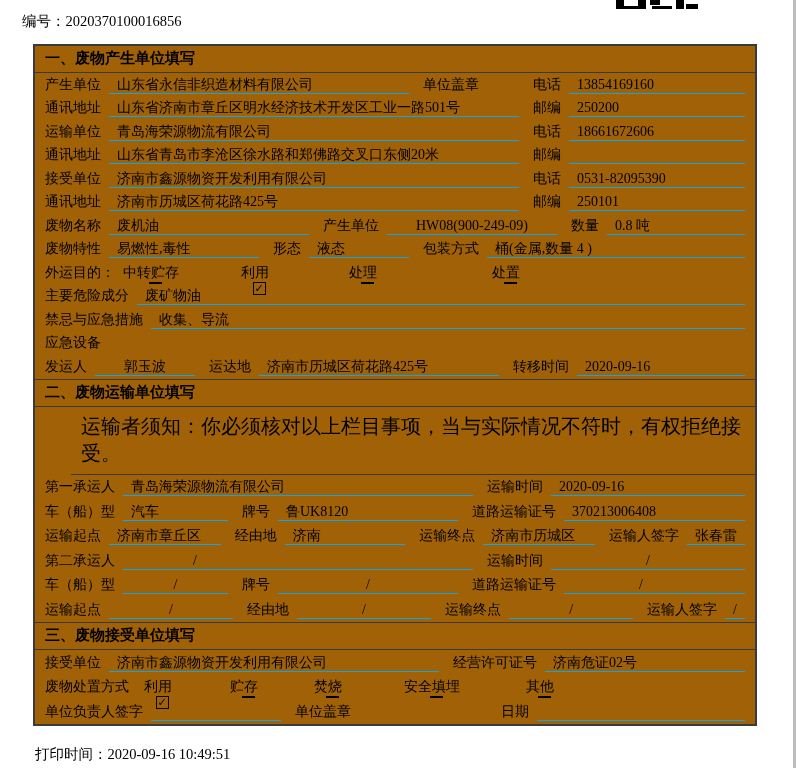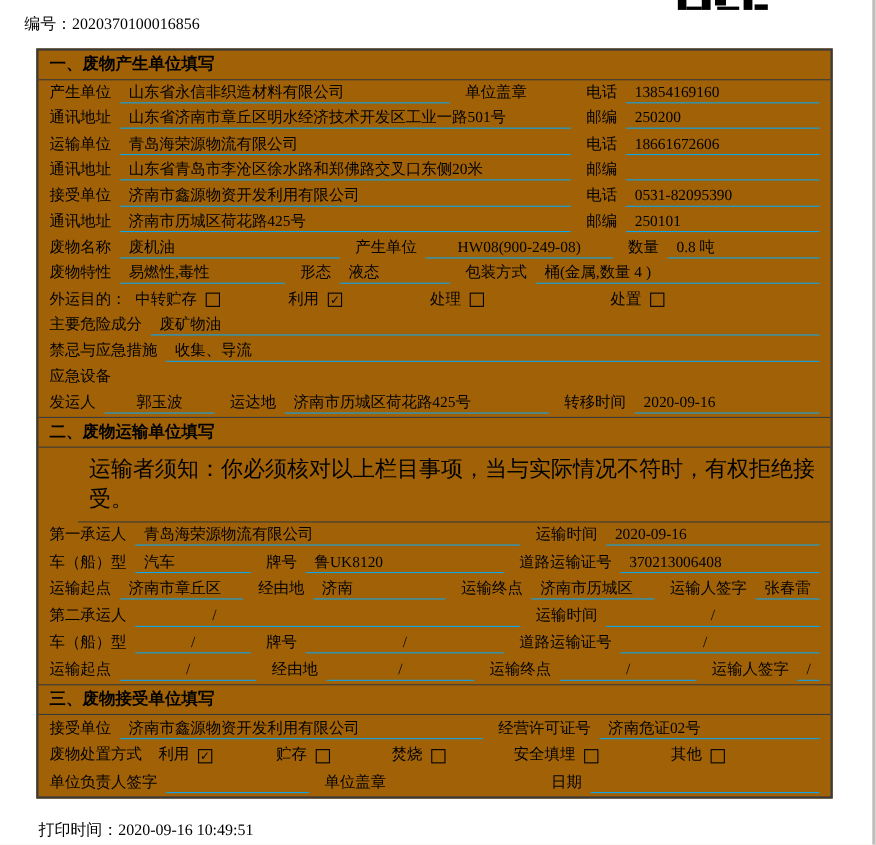--- a/index.html
+++ b/index.html
@@ -19,21 +19,21 @@
   .s23 .frow { height:24.6px; }
   .lbl { white-space:nowrap; line-height:18px; }
   .ml { margin-left:14px; }
   .val { border-bottom:1px solid #0ea5e9; height:18px; line-height:17px; padding:0 8px; margin-left:8px; white-space:nowrap; }
   .fill { flex:1; }
   .ctr { text-align:center; }
   .w100{width:100px}.w105{width:105px}.w125{width:125px}.w130{width:130px}.w135{width:135px}
   .w150{width:150px}.w170{width:170px}.w176{width:176px}.w180{width:180px}.w200{width:200px}
   .w230{width:230px}.w240{width:240px}.w300{width:300px}.w330{width:330px}.w350{width:350px}
   .sp150 { width:150px; }
-  .opt { display:flex; align-items:center; height:18px; }
+  .opt { display:flex; align-items:center; height:18px;flex-direction:column; }
   .opt-t { line-height:18px; }
   .cb { display:inline-flex; width:13px; height:13px; border:1.5px solid #000; margin-left:8px;
         align-items:center; justify-content:center; font-size:11px; line-height:1;
         font-family:"DejaVu Sans",sans-serif; }
   .print-line { position:absolute; left:35px; top:745px; font-size:14.5px; white-space:nowrap; }
 </style>
 </head>
 <body>
 
 <div class="right-edge"></div>
@@ -99,21 +99,21 @@
       <span class="lbl">通讯地址</span>
       <span class="val fill">济南市历城区荷花路425号</span>
       <span class="lbl ml">邮编</span>
       <span class="val w176">250101</span>
     </div>
 
     <div class="frow">
       <span class="lbl">废物名称</span>
       <span class="val w200">废机油</span>
       <span class="lbl ml">产生单位</span>
-      <span class="val w170 ctr">HW08(900-249-08)</span>
+      <span class="val w170 ctr">HW08(900-249-09)</span>
       <span class="lbl ml">数量</span>
       <span class="val fill">0.8 吨</span>
     </div>
 
     <div class="frow">
       <span class="lbl">废物特性</span>
       <span class="val w150">易燃性,毒性</span>
       <span class="lbl ml">形态</span>
       <span class="val w100">液态</span>
       <span class="lbl ml">包装方式</span>

